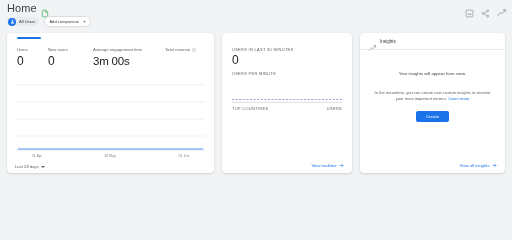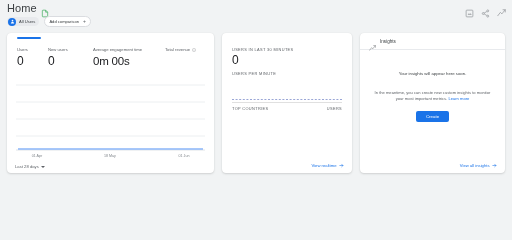--- a/index.html
+++ b/index.html
@@ -173,21 +173,21 @@
       <div class="metric m-users">
         <div class="metric-label">Users</div>
         <div class="metric-value">0</div>
       </div>
       <div class="metric m-new">
         <div class="metric-label">New users</div>
         <div class="metric-value">0</div>
       </div>
       <div class="metric m-eng">
         <div class="metric-label">Average engagement time</div>
-        <div class="metric-value small">0m 00s</div>
+        <div class="metric-value small">3m 00s</div>
       </div>
       <div class="metric m-rev">
         <div class="metric-label">
           <span>Total revenue</span>
           <span class="info-dot">
             <svg viewBox="0 0 24 24">
                 <circle cx="12" cy="12" r="10" fill="none" stroke="#5f6368" stroke-width="2.4"></circle>
                 <circle cx="12" cy="7.4" r="1.5" fill="#5f6368"></circle>
                 <rect x="10.7" y="10.5" width="2.6" height="7" fill="#5f6368"></rect>
               </svg>

